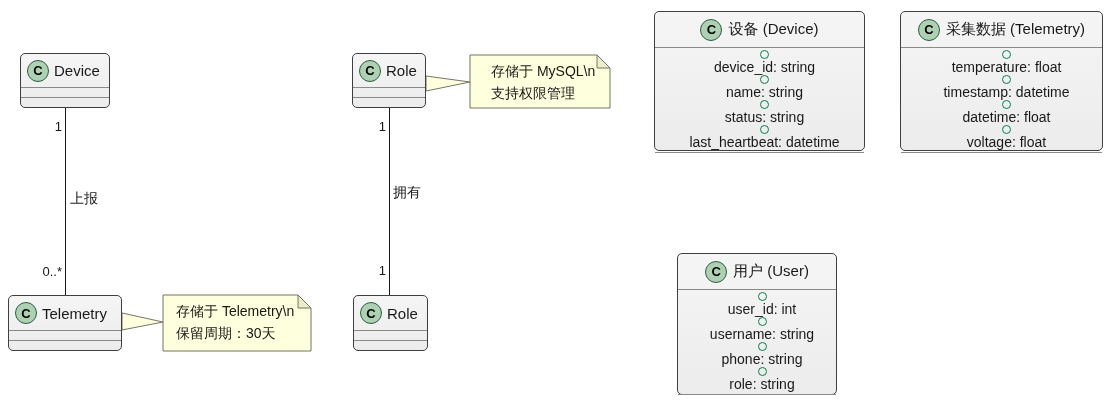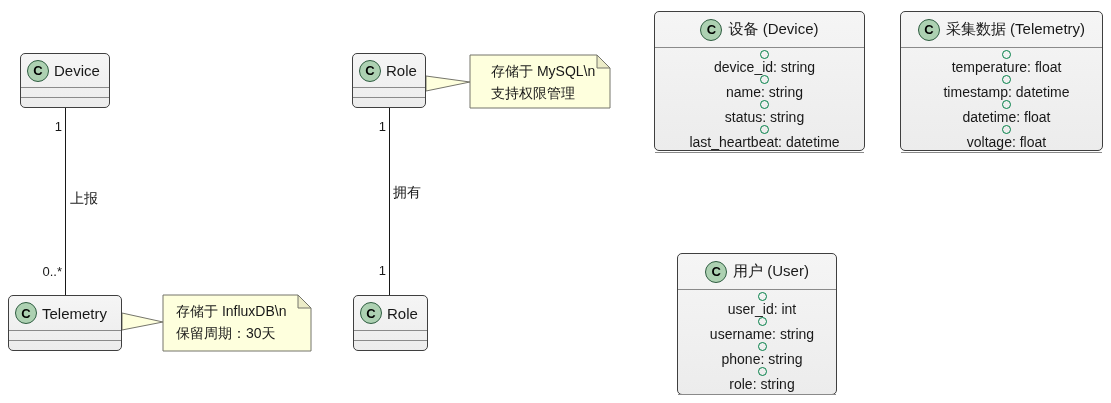--- a/index.html
+++ b/index.html
@@ -209,21 +209,21 @@
 
   <span class="mult" style="left:48px;top:119px;width:14px">1</span>
   <span class="edge-label" style="left:70px;top:190px">上报</span>
   <span class="mult" style="left:37px;top:264px;width:25px">0..*</span>
 
   <span class="mult" style="left:372px;top:119px;width:14px">1</span>
   <span class="edge-label" style="left:393px;top:184px">拥有</span>
   <span class="mult" style="left:372px;top:263px;width:14px">1</span>
 
   <div class="note-text" style="left:176px;top:300px">
-    <div>存储于 InfluxDB\n</div>
+    <div>存储于 Telemetry\n</div>
     <div>保留周期：30天</div>
   </div>
   <div class="note-text" style="left:491px;top:60px">
     <div>存储于 MySQL\n</div>
     <div>支持权限管理</div>
   </div>
 
 </div>
 
 </body></html>

